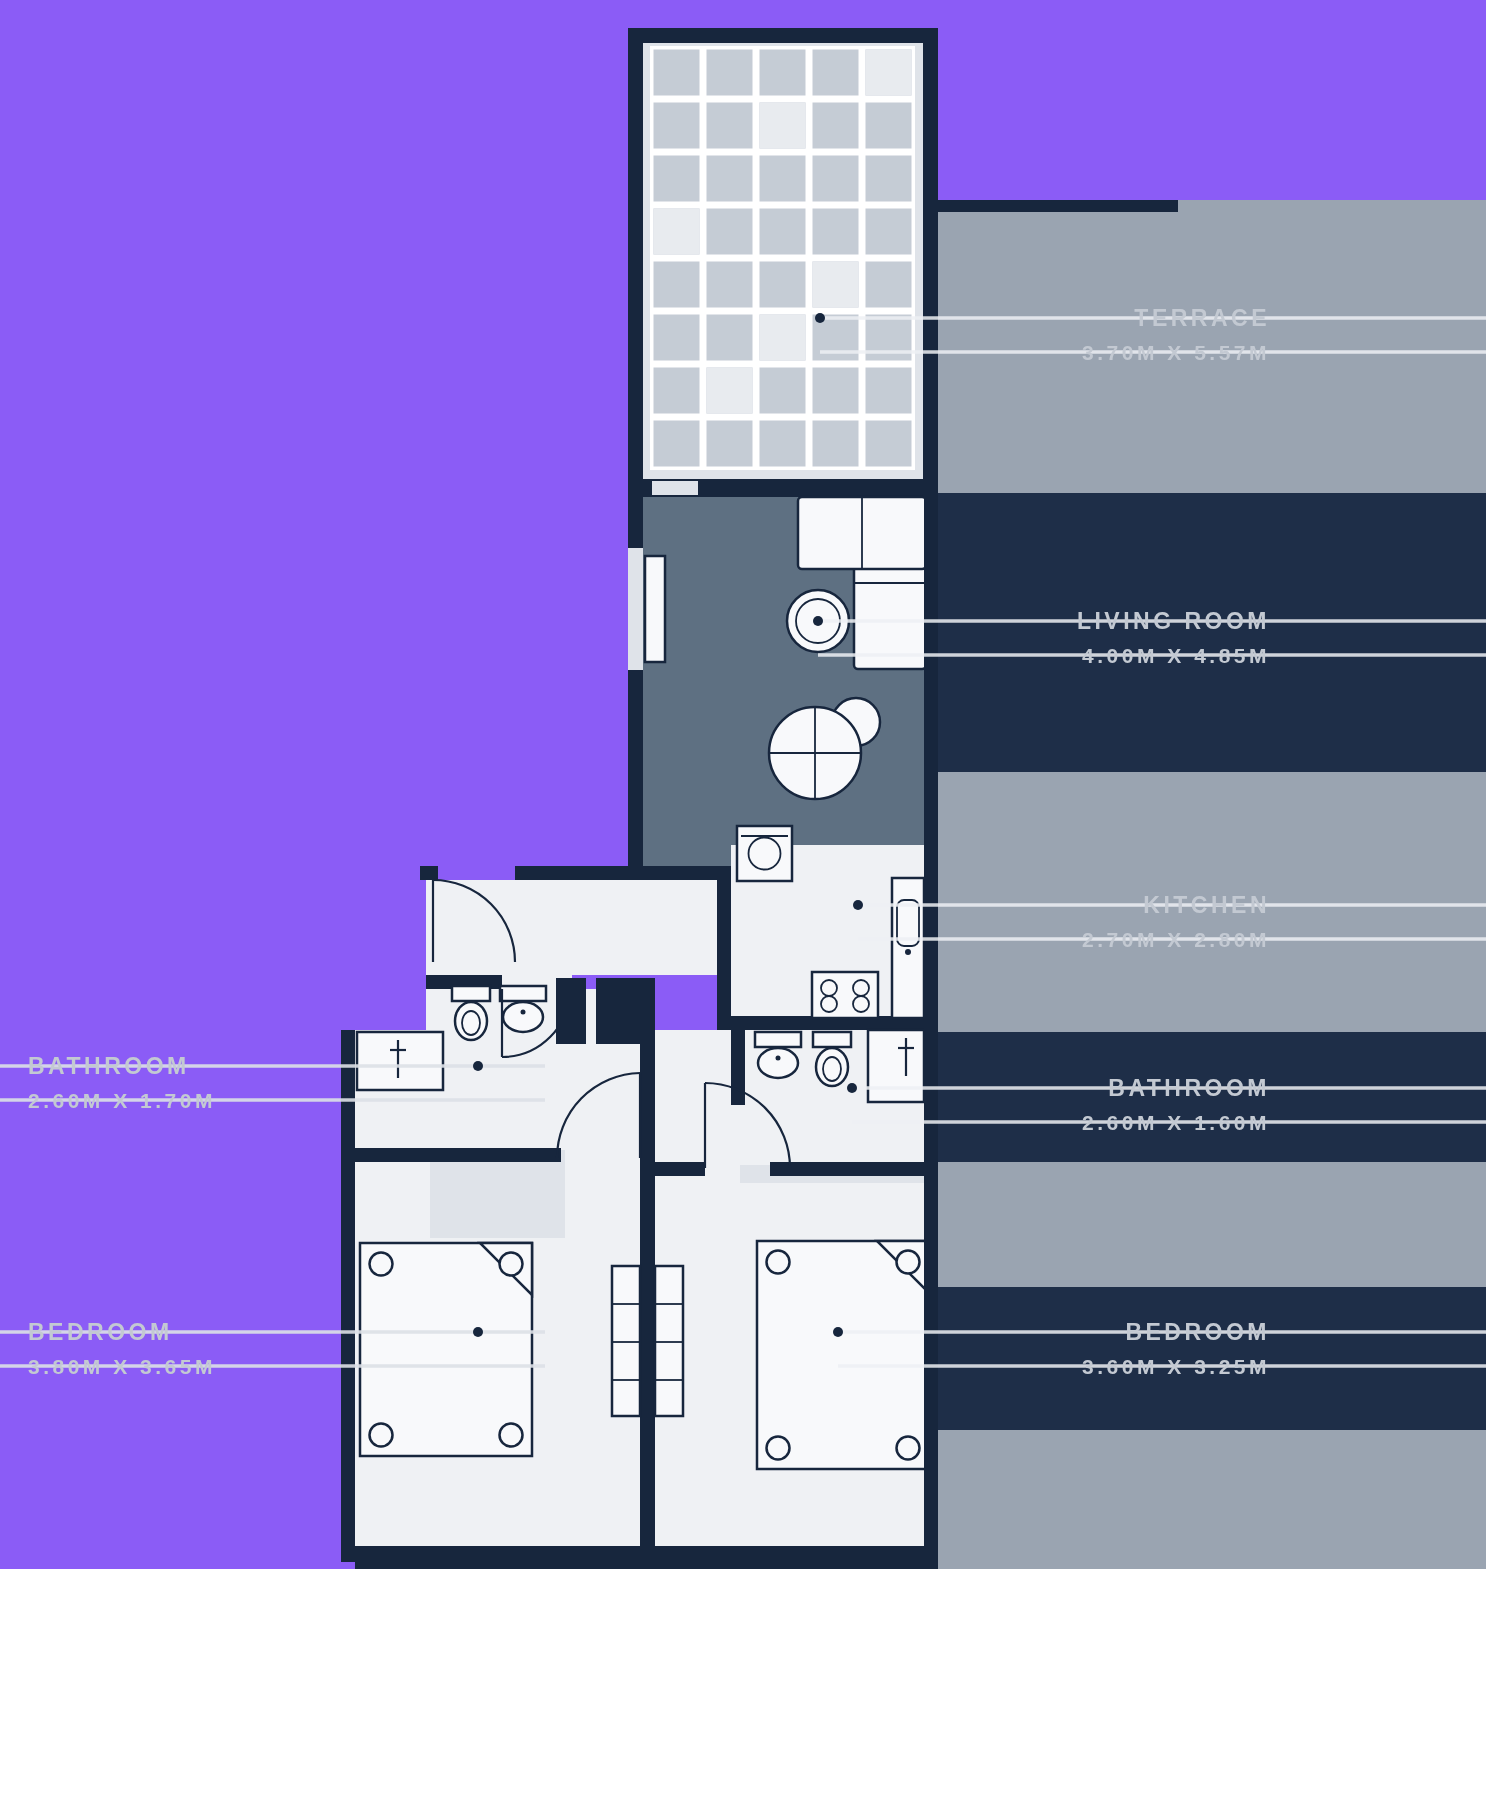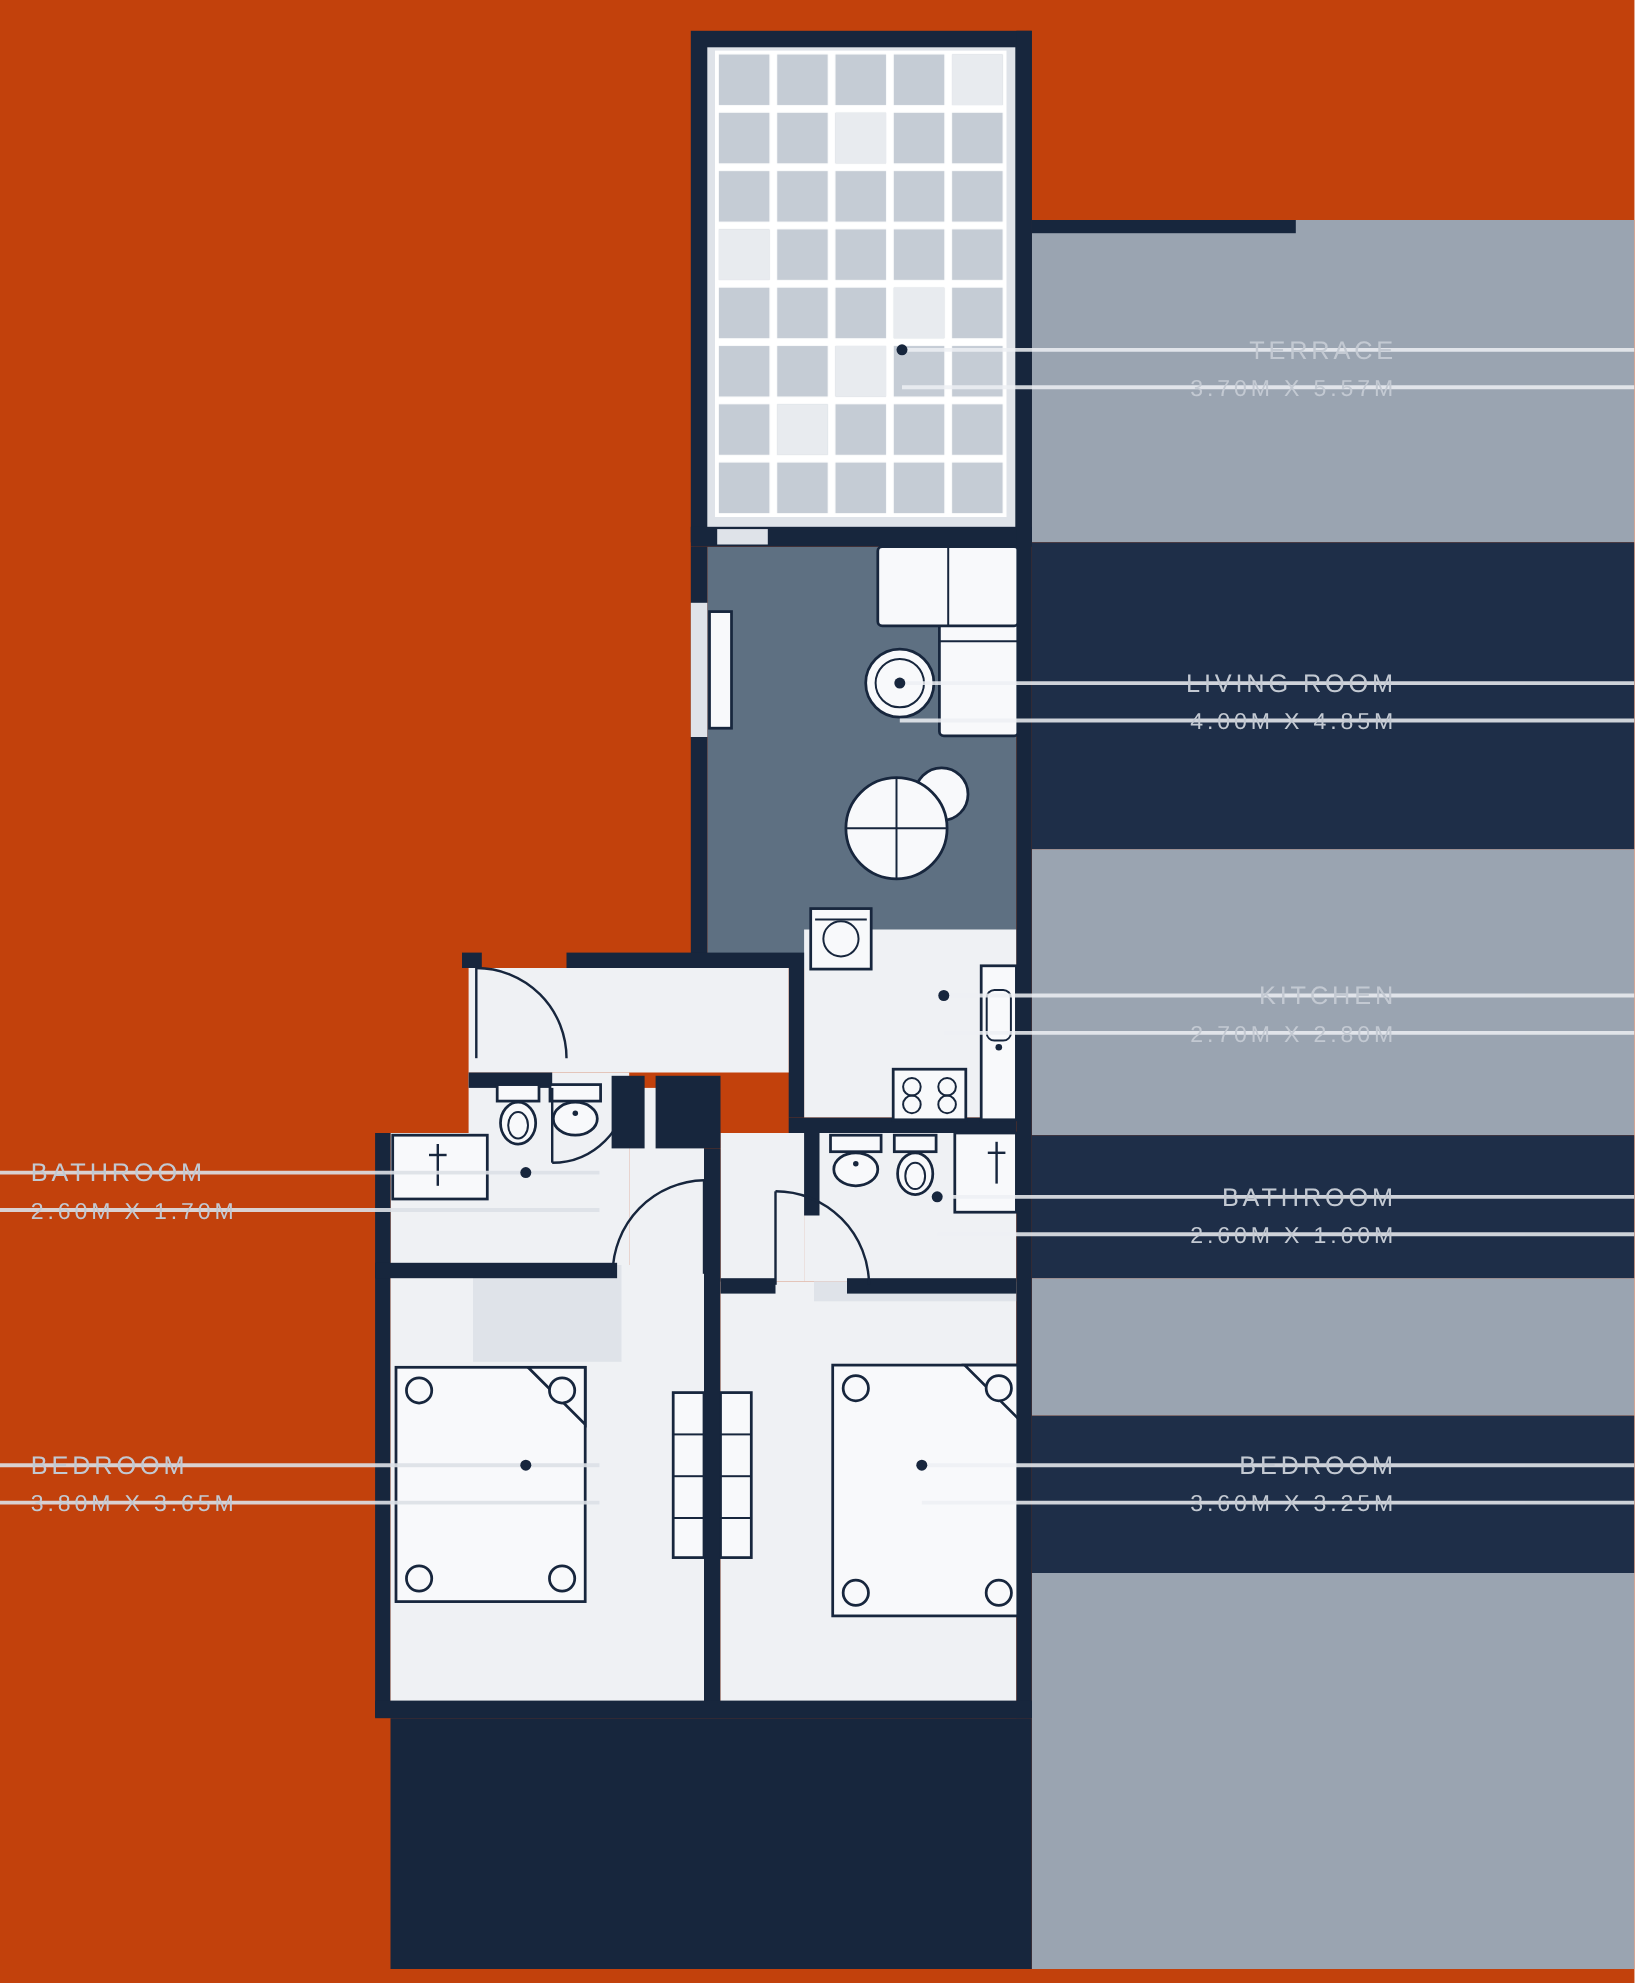--- a/index.html
+++ b/index.html
@@ -1,18 +1,18 @@
 <!DOCTYPE html>
 <html style="--wall: #17263d; --room_medium: #5e7082; --room_light: #eff1f4; --room_soft: #dfe3e9; --band_gray: #9aa4b1; --band_dark: #1e2e48; --glass_cell: #c5ccd5; --glass_cell_light: #e8ebef; --furniture_fill: #f8f9fb; --label_text: #c3c9d2; --leader_light: #eef0f4; --leader_left: #dde1e7;"><head>
 <meta charset="utf-8">
 <style>
   html,body{margin:0;padding:0;background:#ffffff;}
   .page{
-    width:1486px;height:1803px;position:relative;background:#c2410c;
-    font-family:"Liberation Sans", sans-serif;overflow:hidden;
+    width:1486px;height:1569px;position:relative;background:#8b5cf6;
+    font-family:"Liberation Sans", sans-serif;overflow:hidden;font-weight:bold;
   }
   svg{display:block;}
   .wall{fill:var(--wall);}
   .band-gray{fill:var(--band_gray);}
   .band-dark{fill:var(--band_dark);}
   .floor-mid{fill:var(--room_medium);}
   .floor-light{fill:var(--room_light);}
   .floor-soft{fill:var(--room_soft);}
   .glass-light{fill:var(--glass_cell_light);}
   .furn{fill:var(--furniture_fill);stroke:var(--wall);stroke-width:2.5;}

